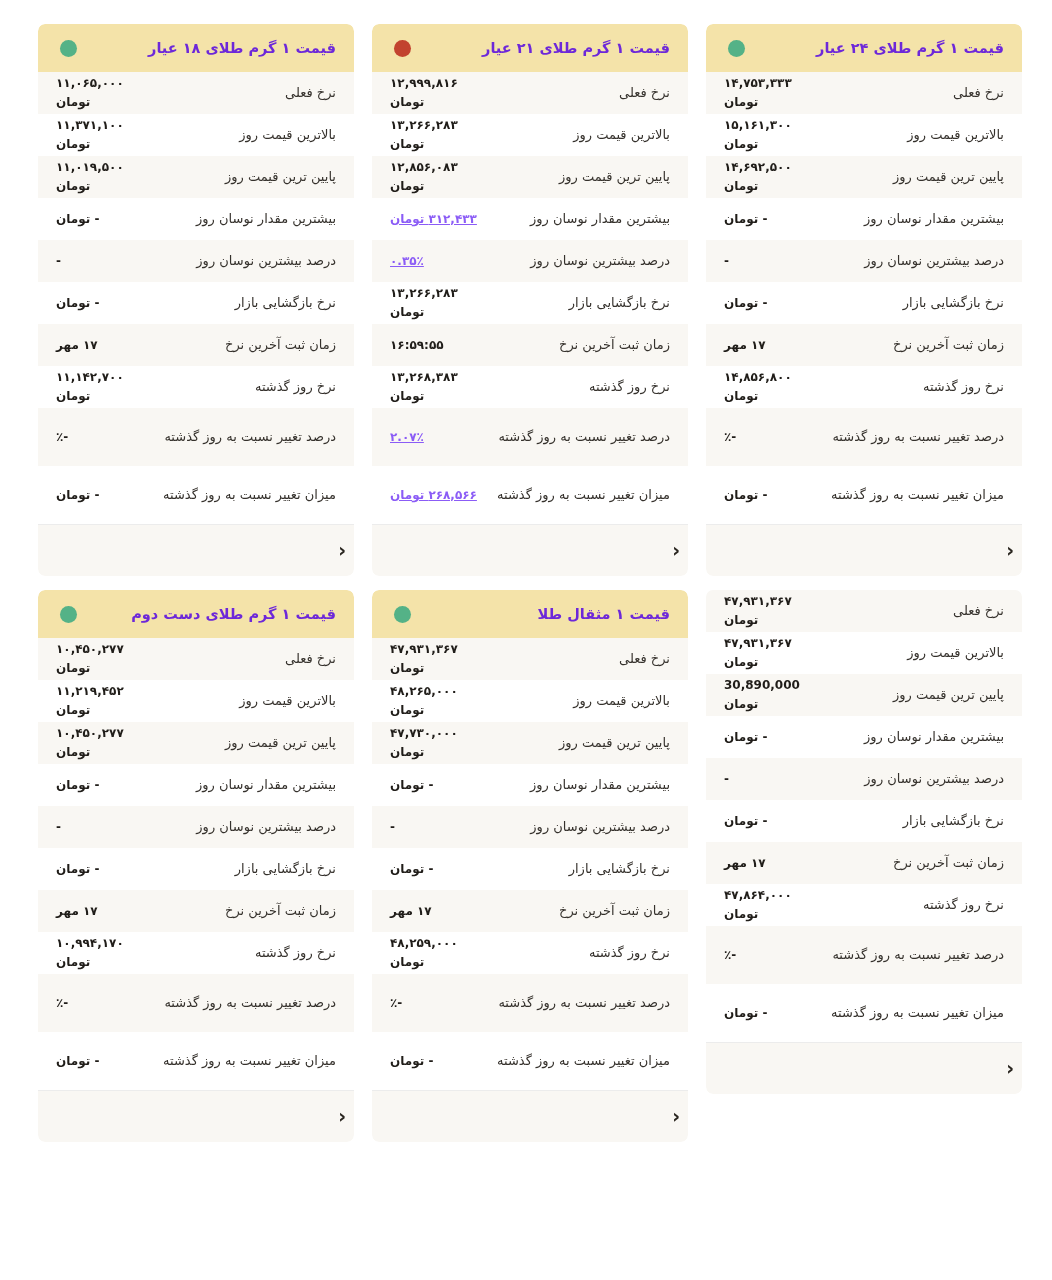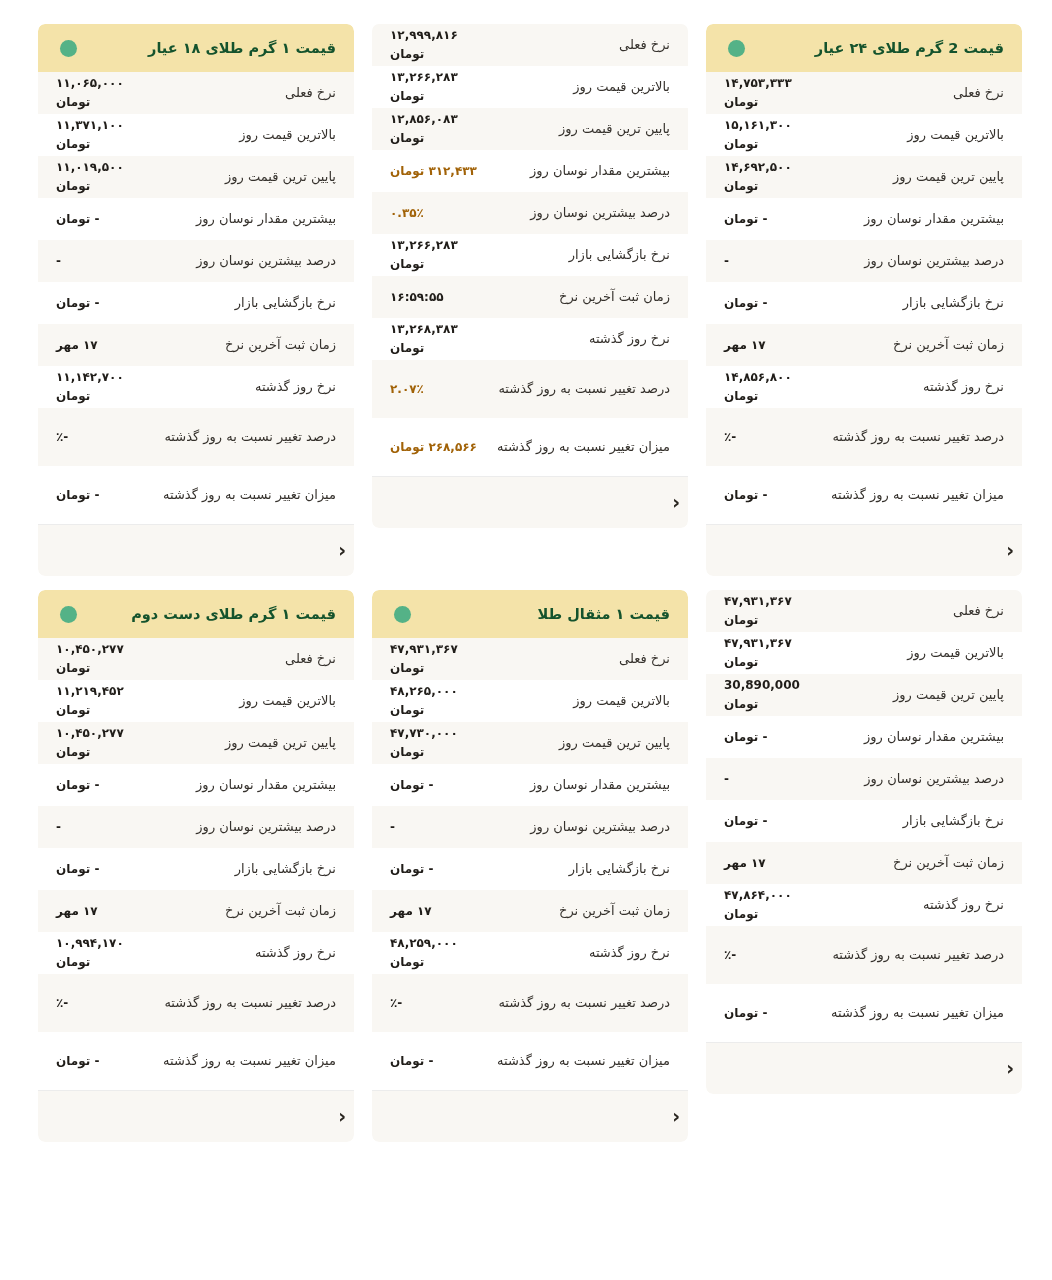--- a/index.html
+++ b/index.html
@@ -42,21 +42,21 @@
     height: 48px;
     display: flex;
     align-items: center;
     justify-content: space-between;
     padding: 0 18px 0 22px;
   }
 
   .card-title {
     font-size: 14.5px;
     font-weight: bold;
-    color: #14532d;
+    color: #6d28d9;
     letter-spacing: 0;
     line-height: 1.3;
   }
 
   .status-dot {
     width: 17px;
     height: 17px;
     border-radius: 50%;
     flex: 0 0 17px;
   }
@@ -90,21 +90,21 @@
     color: #201d19;
     font-weight: bold;
     text-align: left;
     direction: rtl;
     line-height: 1.55;
     flex: 0 0 auto;
     max-width: 36%;
     padding-left: 4px;
     white-space: normal;
   }
-  .row-value.neg { color: #a16207; }
+  .row-value.neg { color: #8b5cf6; text-decoration: underline; }
 
   .row.tall { min-height: 58px; }
 
   .card-footer {
     background: #f9f7f3;
     border-top: 1px solid #ececec;
     min-height: 52px;
     display: flex;
     align-items: center;
     padding: 0 0 0 20px;
@@ -122,21 +122,21 @@
     font-family: "DejaVu Sans", sans-serif;
   }
 </style>
 </head>
 <body>
 
 <div class="page">
   <div class="grid" id="grid">
       <div class="card">
         <div class="card-header">
-          <div class="card-title">قیمت 2 گرم طلای ۲۴ عیار</div>
+          <div class="card-title">قیمت ۱ گرم طلای ۲۴ عیار</div>
           <span class="status-dot up"></span>
         </div>
         <div class="rows">
           <div class="row alt">
             <div class="row-label">نرخ فعلی</div>
             <div class="row-value">۱۴,۷۵۳,۳۳۳ تومان</div>
           </div>
           <div class="row">
             <div class="row-label">بالاترین قیمت روز</div>
             <div class="row-value">۱۵,۱۶۱,۳۰۰ تومان</div>
@@ -172,20 +172,24 @@
           <div class="row tall">
             <div class="row-label">میزان تغییر نسبت به روز گذشته</div>
             <div class="row-value">- تومان</div>
           </div>
         </div>
         <div class="card-footer">
           <span class="chev">‹</span>
         </div>
       </div>
       <div class="card">
+        <div class="card-header">
+          <div class="card-title">قیمت ۱ گرم طلای ۲۱ عیار</div>
+          <span class="status-dot down"></span>
+        </div>
         <div class="rows">
           <div class="row alt">
             <div class="row-label">نرخ فعلی</div>
             <div class="row-value">۱۲,۹۹۹,۸۱۶ تومان</div>
           </div>
           <div class="row">
             <div class="row-label">بالاترین قیمت روز</div>
             <div class="row-value">۱۳,۲۶۶,۲۸۳ تومان</div>
           </div>
           <div class="row alt">

